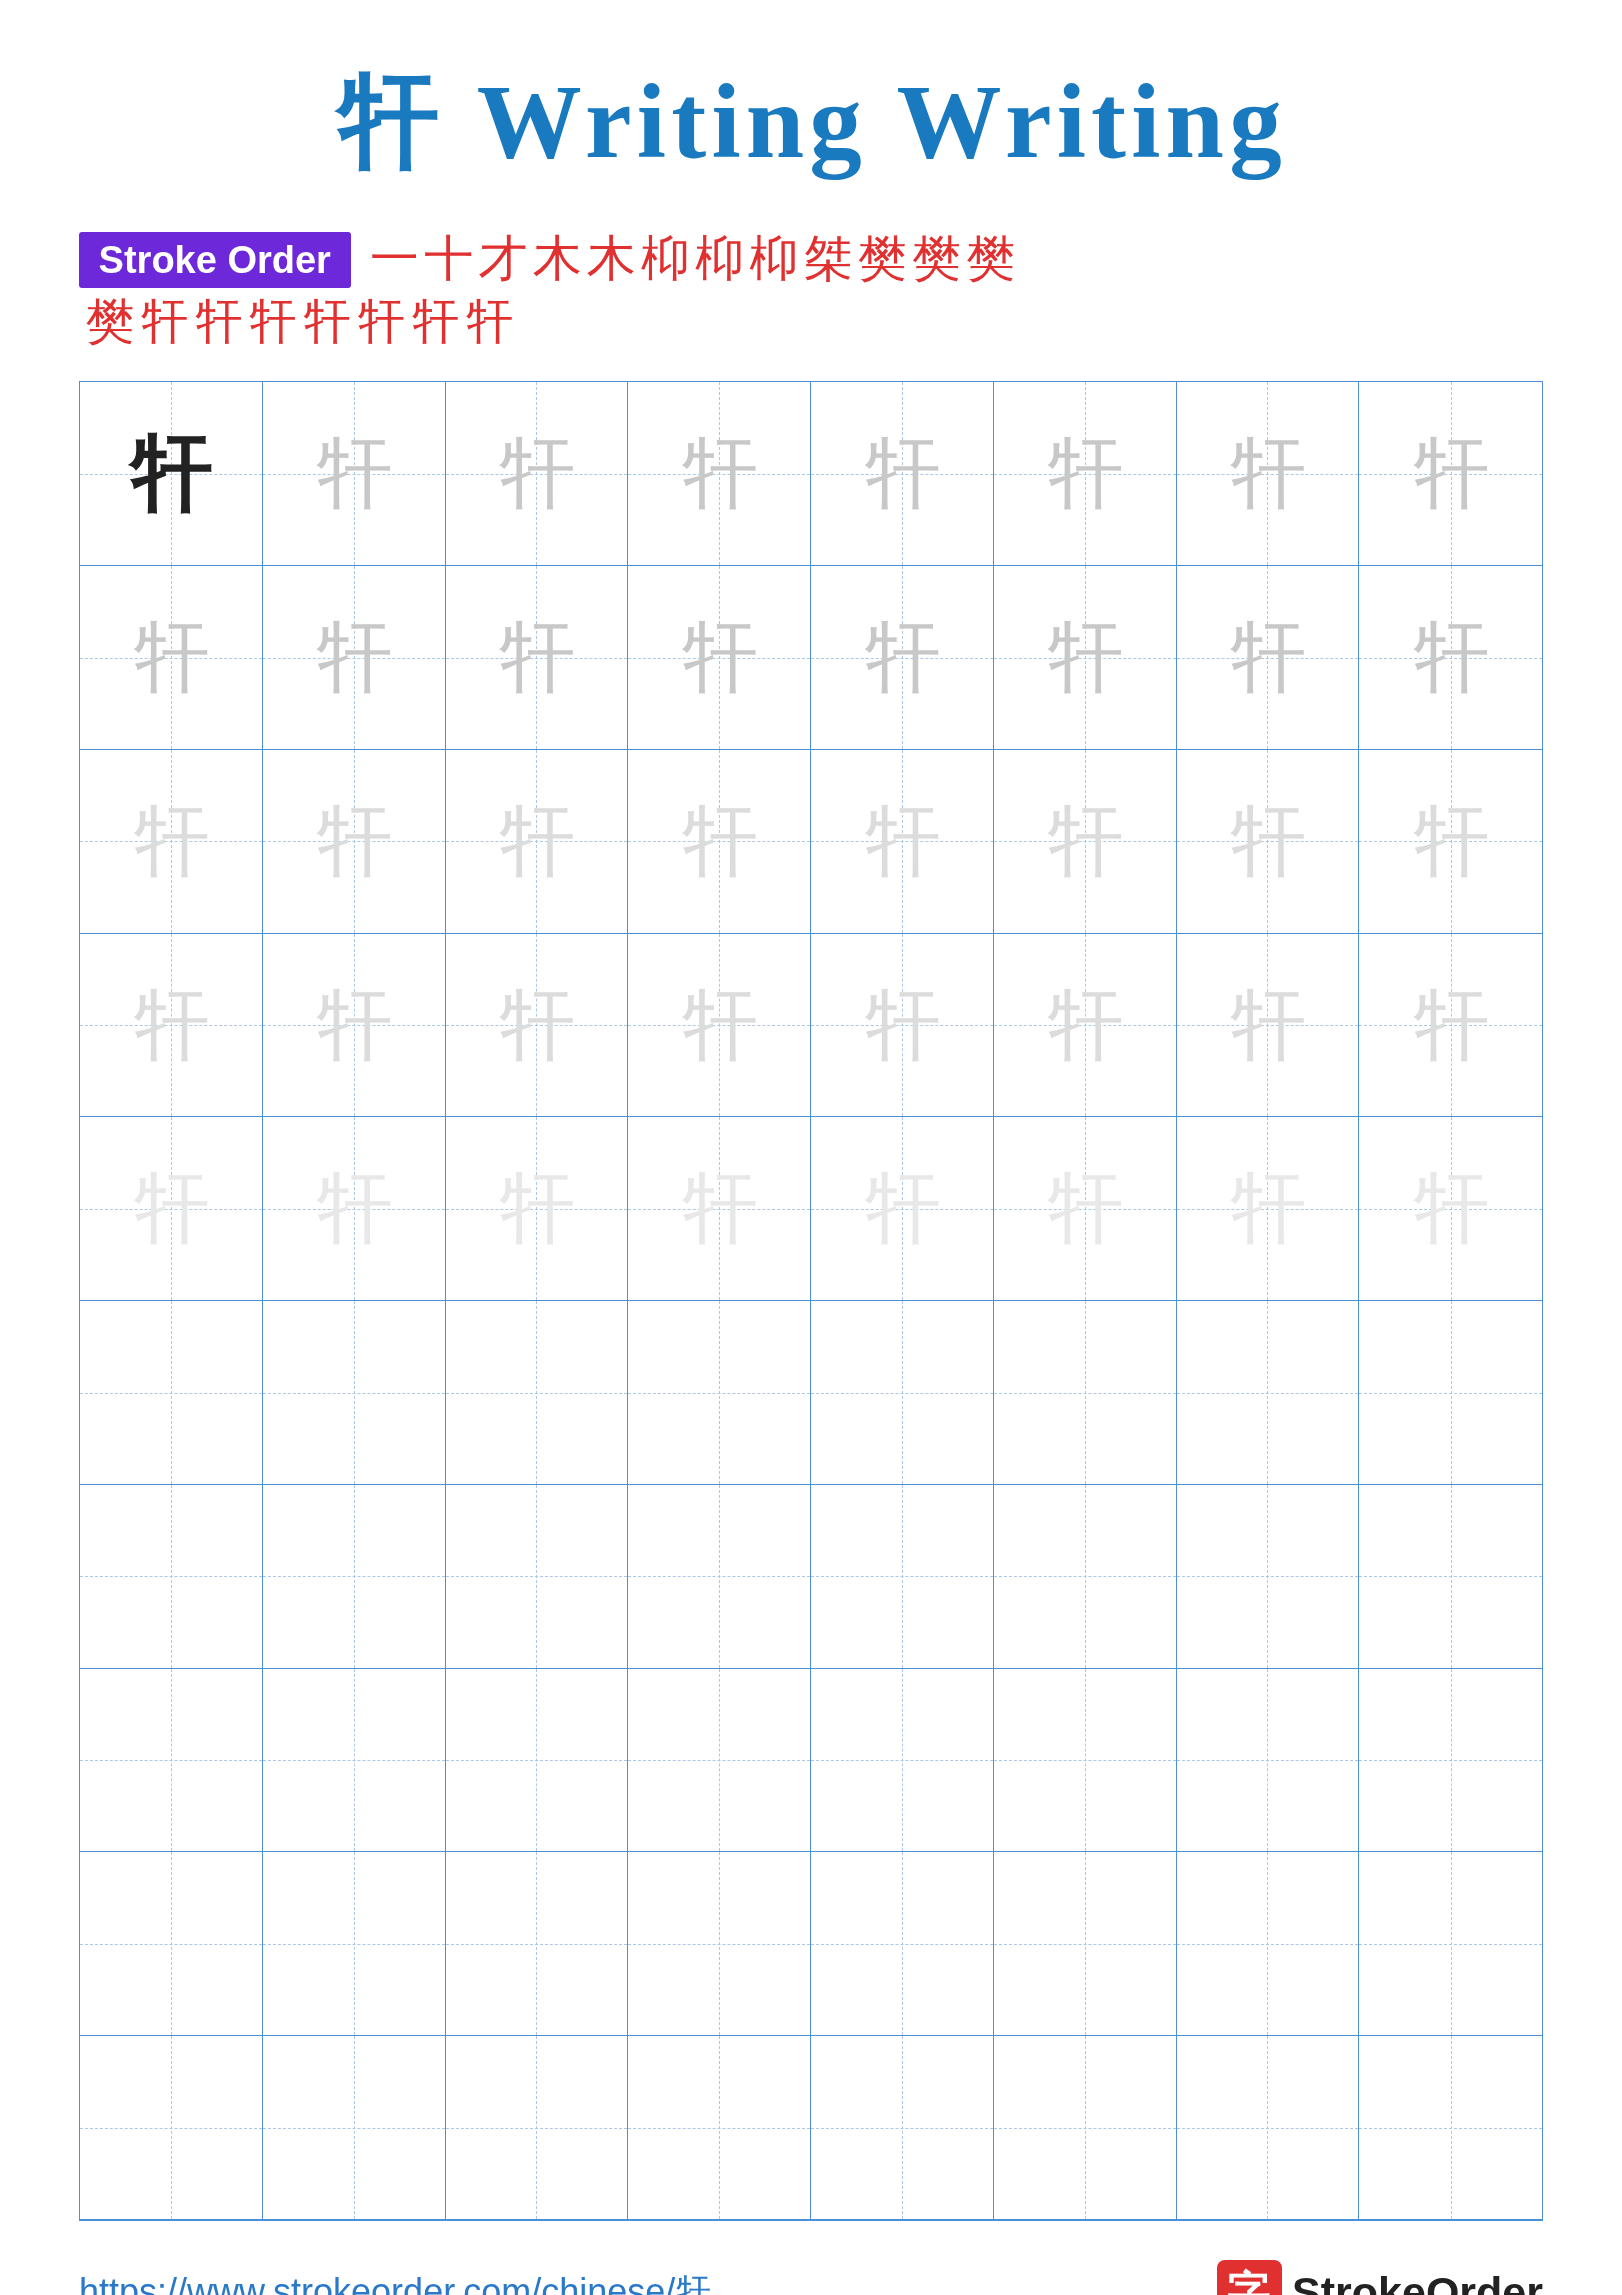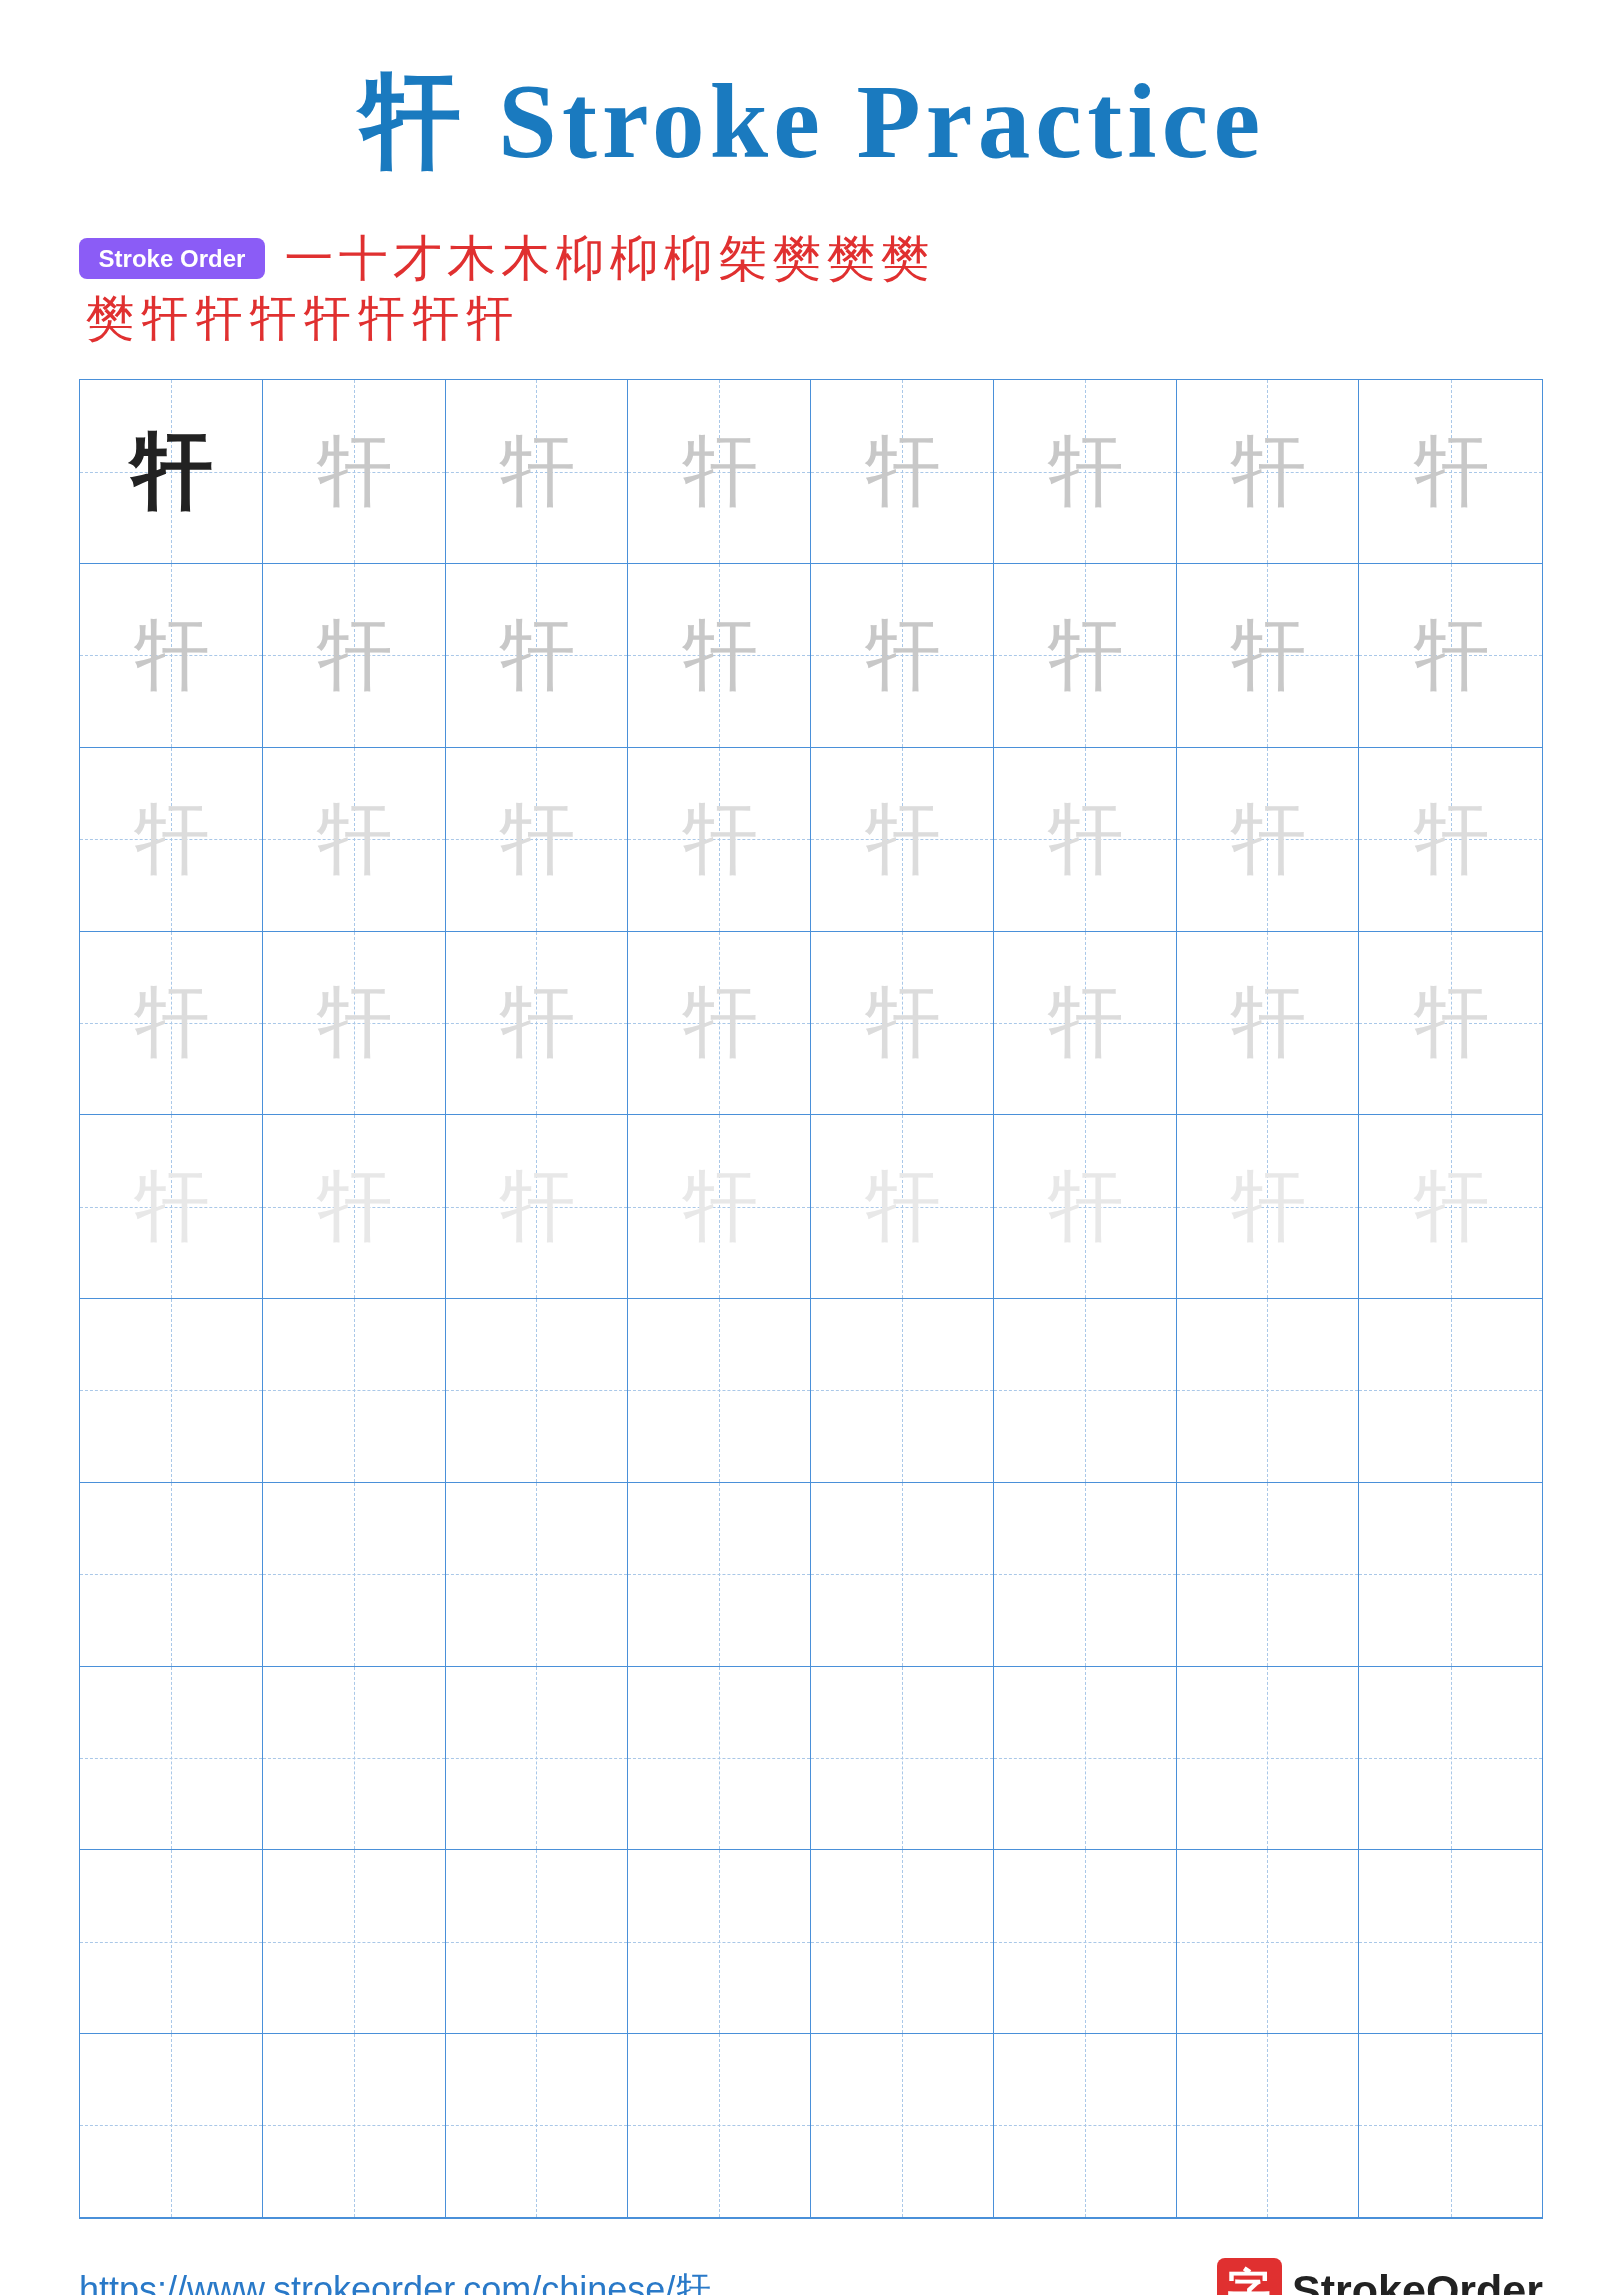--- a/index.html
+++ b/index.html
@@ -35,26 +35,26 @@
     }
     .stroke-order-row {
       width: 100%;
       display: flex;
       align-items: flex-start;
       flex-wrap: wrap;
       margin-bottom: 6.5px;
       gap: 0;
     }
     .stroke-order-label {
-      background: #8b5cf6;
+      background: #6d28d9;
       color: #fff;
-      font-size: 24px;
+      font-size: 38px;
       font-weight: bold;
       padding: 6.5px 19.6px;
-      border-radius: 8px;
+      border-radius: 3px;
       margin-right: 19.6px;
       white-space: nowrap;
       font-family: sans-serif;
       align-self: center;
     }
     .stroke-chars {
       display: flex;
       flex-wrap: wrap;
       align-items: center;
       gap: 5.2px;
@@ -194,21 +194,21 @@
       font-family: sans-serif;
     }
   </style>
 </head>
 <body>
 
 <div class="page">
 
   <div class="title-area">
     <h1 class="title">
-      <span class="char">㸩</span><span> Stroke Practice</span>
+      <span class="char">㸩</span><span> Writing Writing</span>
     </h1>
   </div>
 
   <div class="stroke-order-row">
     <span class="stroke-order-label">Stroke Order</span>
     <div class="stroke-chars">
       <span class="stroke-char">一</span>
       <span class="stroke-char">十</span>
       <span class="stroke-char">才</span>
       <span class="stroke-char">木</span>

